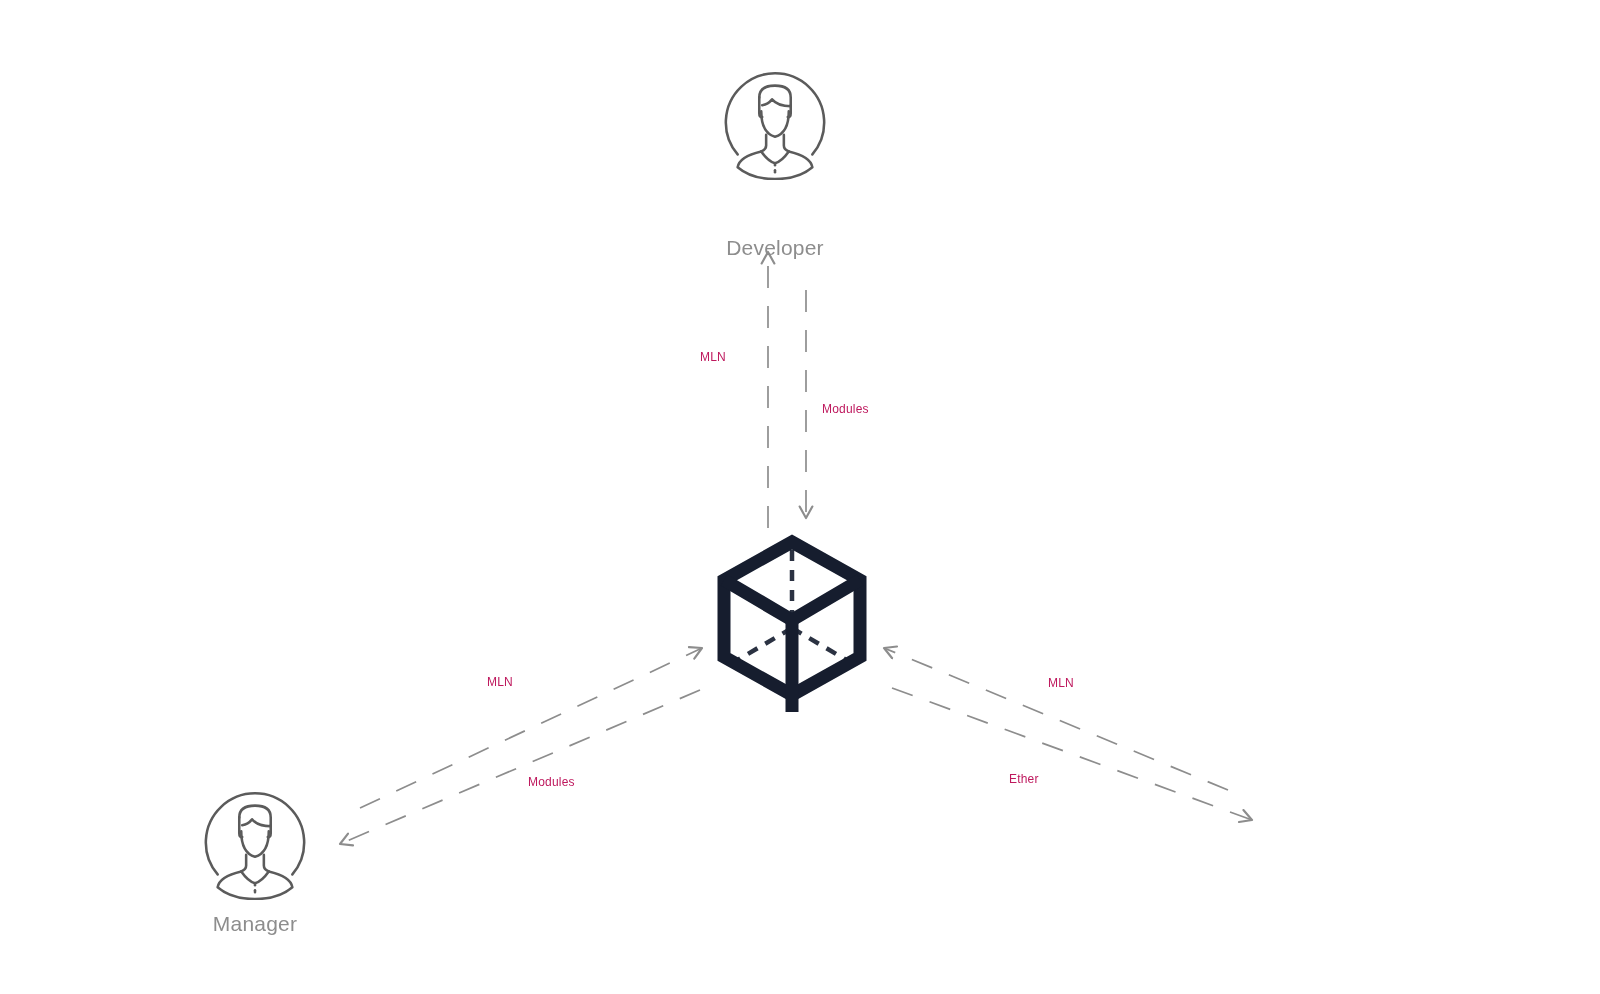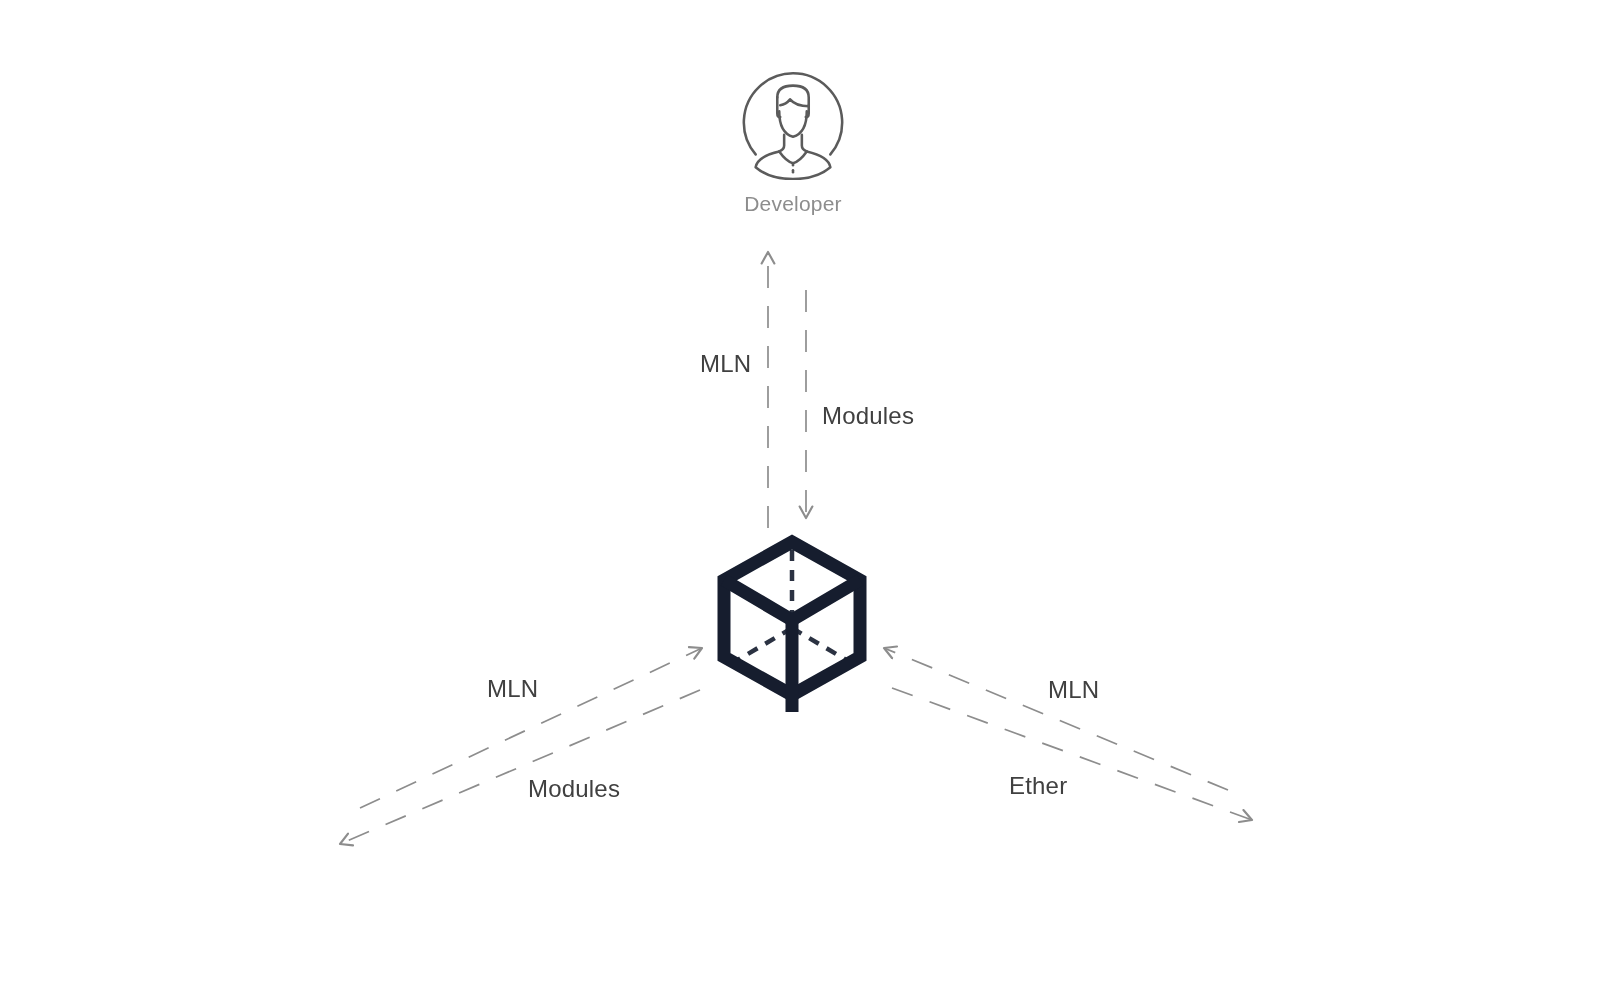--- a/index.html
+++ b/index.html
@@ -45,28 +45,28 @@
   .node-label {
     margin-top: 12px;
     font-size: 21px;
     color: #8d8d8d;
     letter-spacing: 0.2px;
     white-space: nowrap;
     font-family: "Liberation Sans", "DejaVu Sans", sans-serif;
   }
   .edge-label {
     position: absolute;
-    font-size: 24px;
-    color: #404040;
+    font-size: 12px;
+    color: #be185d;
     letter-spacing: 0.2px;
     white-space: nowrap;
     font-family: "Liberation Sans", "DejaVu Sans", sans-serif;
   }
   
-  #node-developer  { left: 733px; top: 62px;  width: 120px; }
+  #node-developer  { left: 715px; top: 62px;  width: 120px; gap: 44px; }
   #node-manager    { left: 195px; top: 782px; width: 120px; }
   #node-contributor{ left: 1251px; top: 782px; width: 120px; }
 
   
   #label-dev-up    { left: 700px;  top: 350px; }
   #label-dev-down  { left: 822px;  top: 402px; }
   #label-mgr-up    { left: 487px;  top: 675px; }
   #label-mgr-down  { left: 528px;  top: 775px; }
   #label-con-up    { left: 1048px; top: 676px; }
   #label-con-down  { left: 973px;  top: 772px; margin-left: 36px; }
@@ -135,20 +135,39 @@
         <path d="M 69 74 l 0 11 q 0 4 5 6"></path>
         <path d="M 46 91 q -22 5 -24 16 q 14 12 38 12 q 24 0 38 -12 q -2 -11 -24 -16"></path>
         <path d="M 46 91 q 7 10 14 12 q 7 -2 14 -12"></path>
         <path d="M 60 103 l 0 2"></path>
         <path d="M 60 110 l 0 2"></path>
       </g>
     </svg>
     <div class="node-label">Developer</div>
   </div>
 
+  <div class="node" id="node-manager">
+    <svg class="node-icon" viewBox="0 0 120 120">
+      <g fill="none" stroke="#5b5b5b" stroke-width="2.6" stroke-linecap="round" stroke-linejoin="round">
+        <path d="M 22 94 A 50 50 0 1 1 98 94"></path>
+        <path d="M 44 36 q 0 -12 16 -12 q 16 0 16 12 l 0 8"></path>
+        <path d="M 44 36 l 0 16 q 0 4 3 4"></path>
+        <path d="M 76 44 l 0 8 q 0 4 -3 4"></path>
+        <path d="M 47 44 q 6 -1 10 -6 q 6 7 19 7"></path>
+        <path d="M 46 50 q 0 22 14 26 q 14 -4 14 -26"></path>
+        <path d="M 51 74 l 0 11 q 0 4 -5 6"></path>
+        <path d="M 69 74 l 0 11 q 0 4 5 6"></path>
+        <path d="M 46 91 q -22 5 -24 16 q 14 12 38 12 q 24 0 38 -12 q -2 -11 -24 -16"></path>
+        <path d="M 46 91 q 7 10 14 12 q 7 -2 14 -12"></path>
+        <path d="M 60 103 l 0 2"></path>
+        <path d="M 60 110 l 0 2"></path>
+      </g>
+    </svg>
+    <div class="node-label">Manager</div>
+  </div>
 
 
   <div class="edge-label" id="label-dev-up">MLN</div>
 
   <div class="edge-label" id="label-dev-down">Modules</div>
 
   <div class="edge-label" id="label-mgr-up">MLN</div>
 
   <div class="edge-label" id="label-mgr-down">Modules</div>
 

